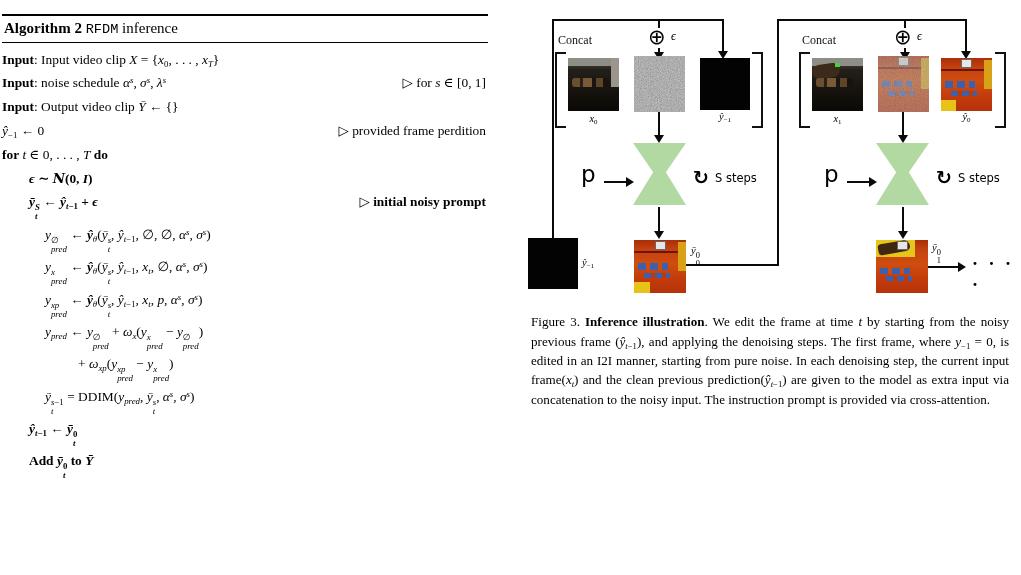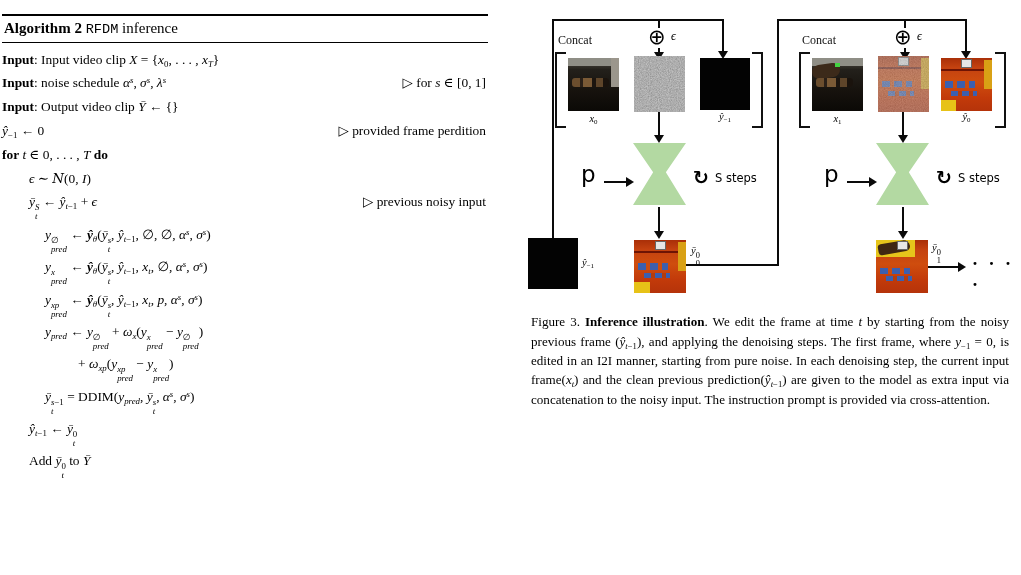--- a/index.html
+++ b/index.html
@@ -9,21 +9,21 @@
     position:relative;overflow:hidden;
   }
   
   .alg{position:absolute;left:2px;top:14px;width:486px;}
   .rule{background:#000;height:2px;}
   .rule.thin{height:1.4px;}
   .alg-header{font-size:15px;padding:4px 0 5px 2px;}
   .tt{font-family:"Liberation Mono","DejaVu Sans Mono",monospace;font-size:13.6px;}
   .alg-body{padding:4px 2px 6px 0;font-size:13.4px;line-height:1.6;}
   .alg-line{position:relative;padding:1.2px 0;white-space:nowrap;}
-  .ind0{margin-left:0;}.ind1{margin-left:27px;}.ind2{margin-left:43px;}.ind3{margin-left:76px;}
+  .ind0{margin-left:0;}.ind1{margin-left:27px;font-weight:bold;}.ind2{margin-left:43px;}.ind3{margin-left:76px;}
   .comment{position:absolute;right:0;top:1.2px;}
   sub,sup{font-size:0.66em;line-height:0;}
   sub{vertical-align:-0.3em;}sup{vertical-align:0.5em;}
   .ss{display:inline-flex;flex-direction:column;align-items:flex-start;vertical-align:-0.45em;font-size:0.66em;line-height:1;}
   .ss sup,.ss sub{font-size:1em;vertical-align:baseline;line-height:1.02;display:block;}
   .cal{font-style:italic;font-family:"DejaVu Serif",serif;}
   
   .fig{position:absolute;left:524px;top:8px;width:497px;}
   .diagram{position:relative;width:497px;height:289px;}
   .hline,.vline{position:absolute;background:#0a0a0a;}
@@ -93,21 +93,21 @@
   <div class="alg-body">
     <div class="alg-line ind0"><span><b>Input</b>: Input video clip <i>X</i> = {<i>x</i><sub>0</sub>, . . . , <i>x</i><sub><i>T</i></sub>}</span></div>
     <div class="alg-line ind0"><span><b>Input</b>: noise schedule <i>α</i><sup><i>s</i></sup>, <i>σ</i><sup><i>s</i></sup>, <i>λ</i><sup><i>s</i></sup></span><span class="comment">▷ for <i>s</i> ∈ [0, 1]</span></div>
     <div class="alg-line ind0"><span><b>Input</b>: Output video clip <i>Ȳ</i> ← {}</span></div>
     <div class="alg-line ind0"><span><i>ŷ</i><sub>−1</sub> ← 0</span><span class="comment">▷ provided frame perdition</span></div>
     <div class="alg-line ind0"><span><b>for</b> <i>t</i> ∈ 0, . . . , <i>T</i> <b>do</b></span></div>
     <div class="alg-line ind1"><span><i>ϵ</i> ∼ <span class="cal">N</span>(0, <i>I</i>)</span></div>
     <div class="alg-line ind1"><span><i>ȳ</i><span class="ss">
             <sup><i>S</i></sup>
             <sub><i>t</i></sub>
-          </span> ← <i>ŷ</i><sub><i>t</i>−1</sub> + <i>ϵ</i></span><span class="comment">▷ previous noisy input</span></div>
+          </span> ← <i>ŷ</i><sub><i>t</i>−1</sub> + <i>ϵ</i></span><span class="comment">▷ initial noisy prompt</span></div>
     <div class="alg-line ind2"><span><i>y</i><span class="ss">
             <sup>∅</sup>
             <sub><i>pred</i></sub>
           </span> ← <b><i>ŷ</i></b><sub><i>θ</i></sub>(<i>ȳ</i><span class="ss">
             <sup><i>s</i></sup>
             <sub><i>t</i></sub>
           </span>, <i>ŷ</i><sub><i>t</i>−1</sub>, ∅, ∅, <i>α</i><sup><i>s</i></sup>, <i>σ</i><sup><i>s</i></sup>)</span></div>
     <div class="alg-line ind2"><span><i>y</i><span class="ss">
             <sup><i>x</i></sup>
             <sub><i>pred</i></sub>

